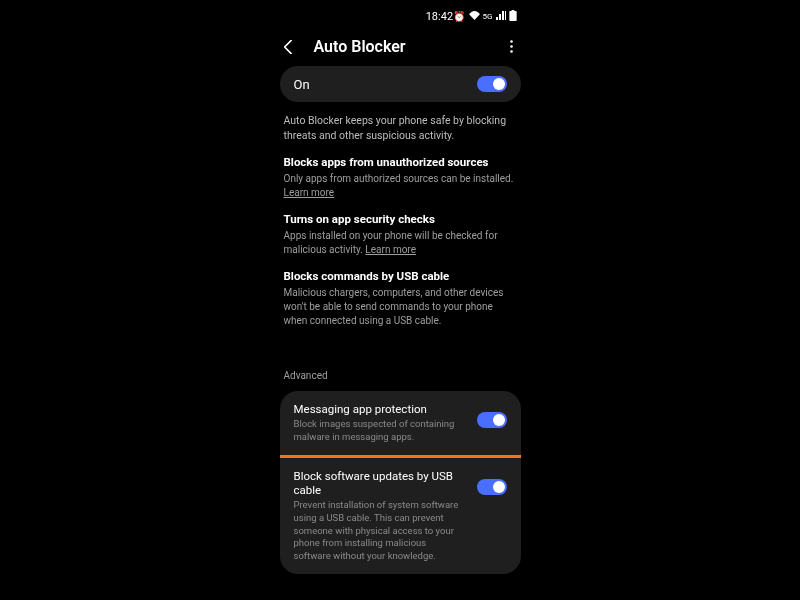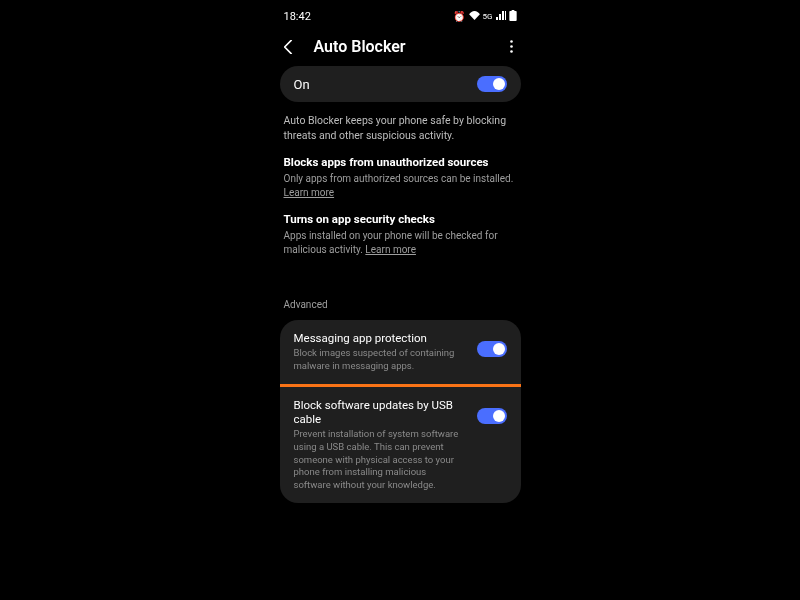--- a/index.html
+++ b/index.html
@@ -11,21 +11,21 @@
       color: #fff;
       display: flex;
       justify-content: center;
     }
     .phone {
       width: 265px;
       padding: 8px 12px 0 12px;
     }
     .status-bar {
       display: flex;
-      justify-content: space-between;
+      justify-content: flex-end;
       align-items: center;
       font-size: 11px;
       padding: 2px 4px 8px 4px;
     }
     .status-icons {
       display: flex;
       gap: 3px;
       align-items: center;
       font-size: 10px;
     }
@@ -207,20 +207,24 @@
     </div>
   </div>
 
   <div class="section">
     <div class="section-title">Turns on app security checks</div>
     <div class="section-desc">
       <span>Apps installed on your phone will be checked for malicious activity. </span><span class="learn-more">Learn more</span>
     </div>
   </div>
 
+  <div class="section">
+    <div class="section-title">Blocks commands by USB cable</div>
+    <div class="section-desc">Malicious chargers, computers, and other devices won't be able to send commands to your phone when connected using a USB cable.</div>
+  </div>
 
   <div class="advanced-label">Advanced</div>
 
   <div class="card">
     <div class="card-item">
       <div class="card-item-text">
         <div class="card-item-title">Messaging app protection</div>
         <div class="card-item-desc">Block images suspected of containing malware in messaging apps.</div>
       </div>
       <div class="toggle" aria-checked="true"></div>

